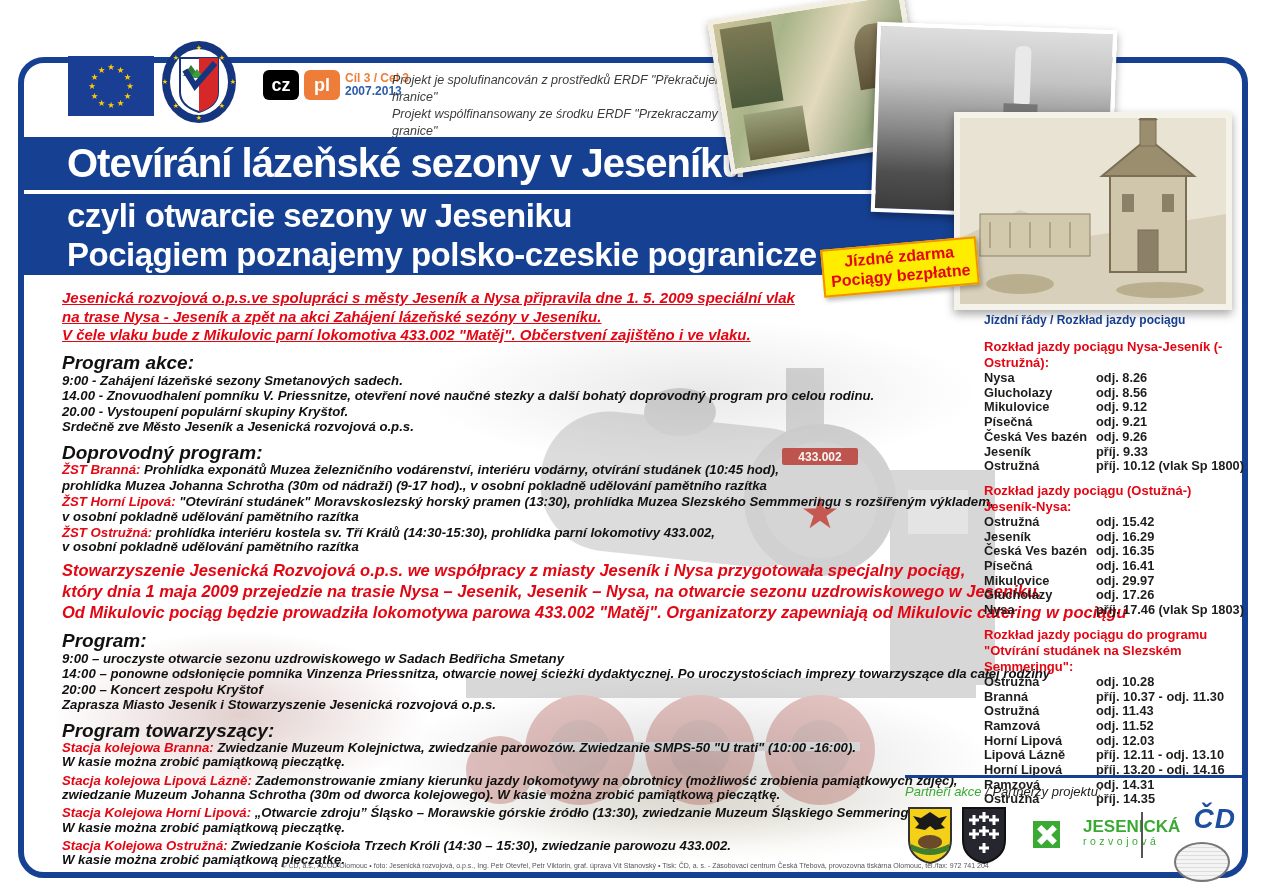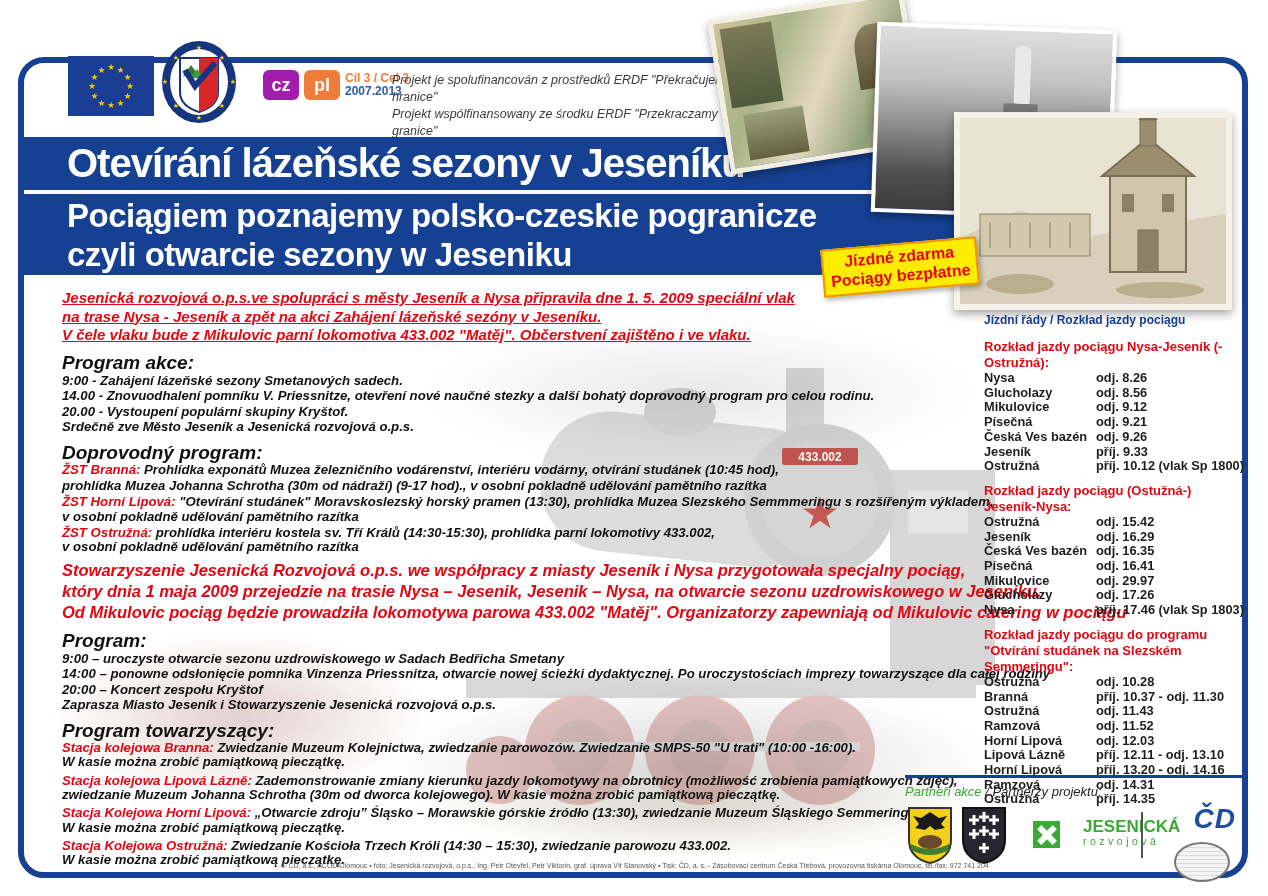--- a/index.html
+++ b/index.html
@@ -10,21 +10,21 @@
   .frame{position:absolute;left:18px;top:57px;width:1218px;height:809px;
          border:6px solid #164193;border-radius:26px;z-index:1;}
 
   
   .logo-strip{position:absolute;left:0;top:0;width:760px;height:135px;z-index:2;}
   .eu-flag{position:absolute;left:68px;top:56px;}
   .euroregion{position:absolute;left:160px;top:40px;}
   .czpl{position:absolute;left:263px;top:70px;display:flex;align-items:center;gap:5px;}
   .czpl-box{width:36px;height:30px;border-radius:6px;color:#fff;font-weight:bold;font-size:18px;
             display:flex;align-items:center;justify-content:center;}
-  .czpl-cz{background:#a21caf;}
+  .czpl-cz{background:#000000;}
   .czpl-pl{background:#ef7d3a;}
   .czpl-text{font-weight:bold;line-height:13px;font-size:12px;}
   .czpl-goal{color:#ef7d3a;}
   .czpl-years{color:#2d5ca8;}
   .erdf{position:absolute;left:392px;top:72px;font-style:italic;font-size:12.5px;
         color:#3c3c3b;line-height:17px;}
 
   
   .band{position:absolute;background:#164193;color:#fff;font-weight:bold;z-index:2;}
   .band1{left:21px;top:137px;width:924px;height:53px;font-size:40px;line-height:53px;
@@ -204,22 +204,22 @@
     <div class="erdf">
       <div>Projekt je spolufinancován z prostředků ERDF "Překračujeme hranice"</div>
       <div>Projekt wspólfinansowany ze środku ERDF "Przekraczamy granice"</div>
     </div>
   </div>
 
   <div class="band band1">
     <span>Otevírání lázeňské sezony v Jeseníku</span>
   </div>
   <div class="band band2">
+    <div>czyli otwarcie sezony w Jeseniku</div>
     <div>Pociągiem poznajemy polsko-czeskie pogranicze</div>
-    <div>czyli otwarcie sezony w Jeseniku</div>
   </div>
 
   <div class="badge">
     <div>Jízdné zdarma</div>
     <div>Pociągy bezpłatne</div>
   </div>
 
   <div class="photo postcard">
     <div class="vig1"></div>
     <div class="vig2"></div>

